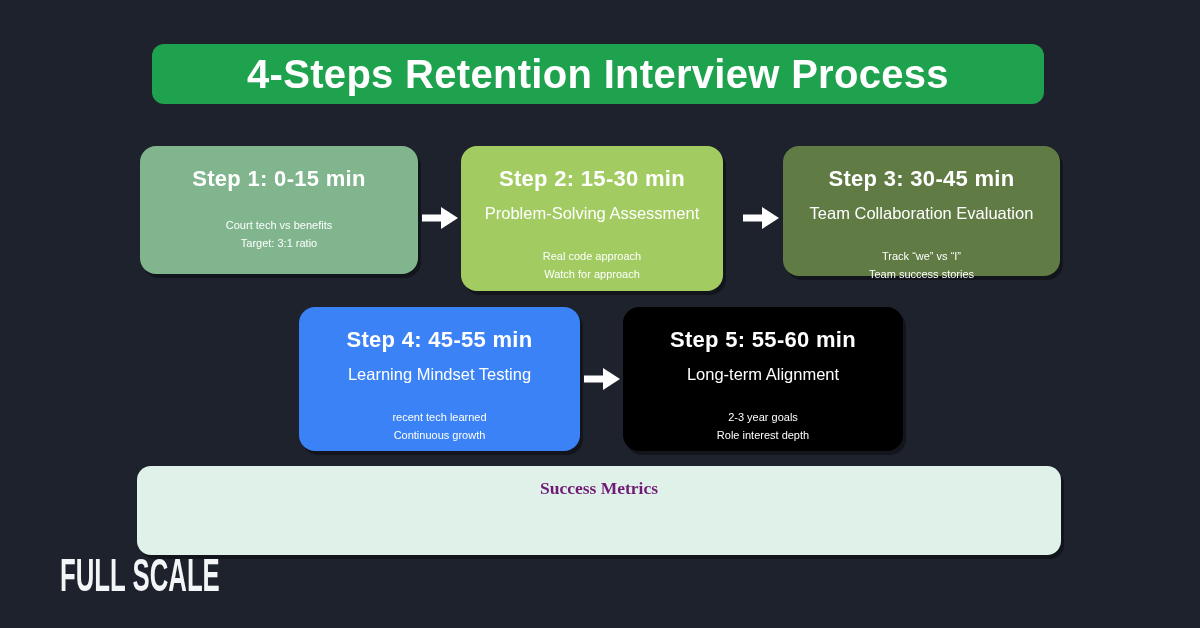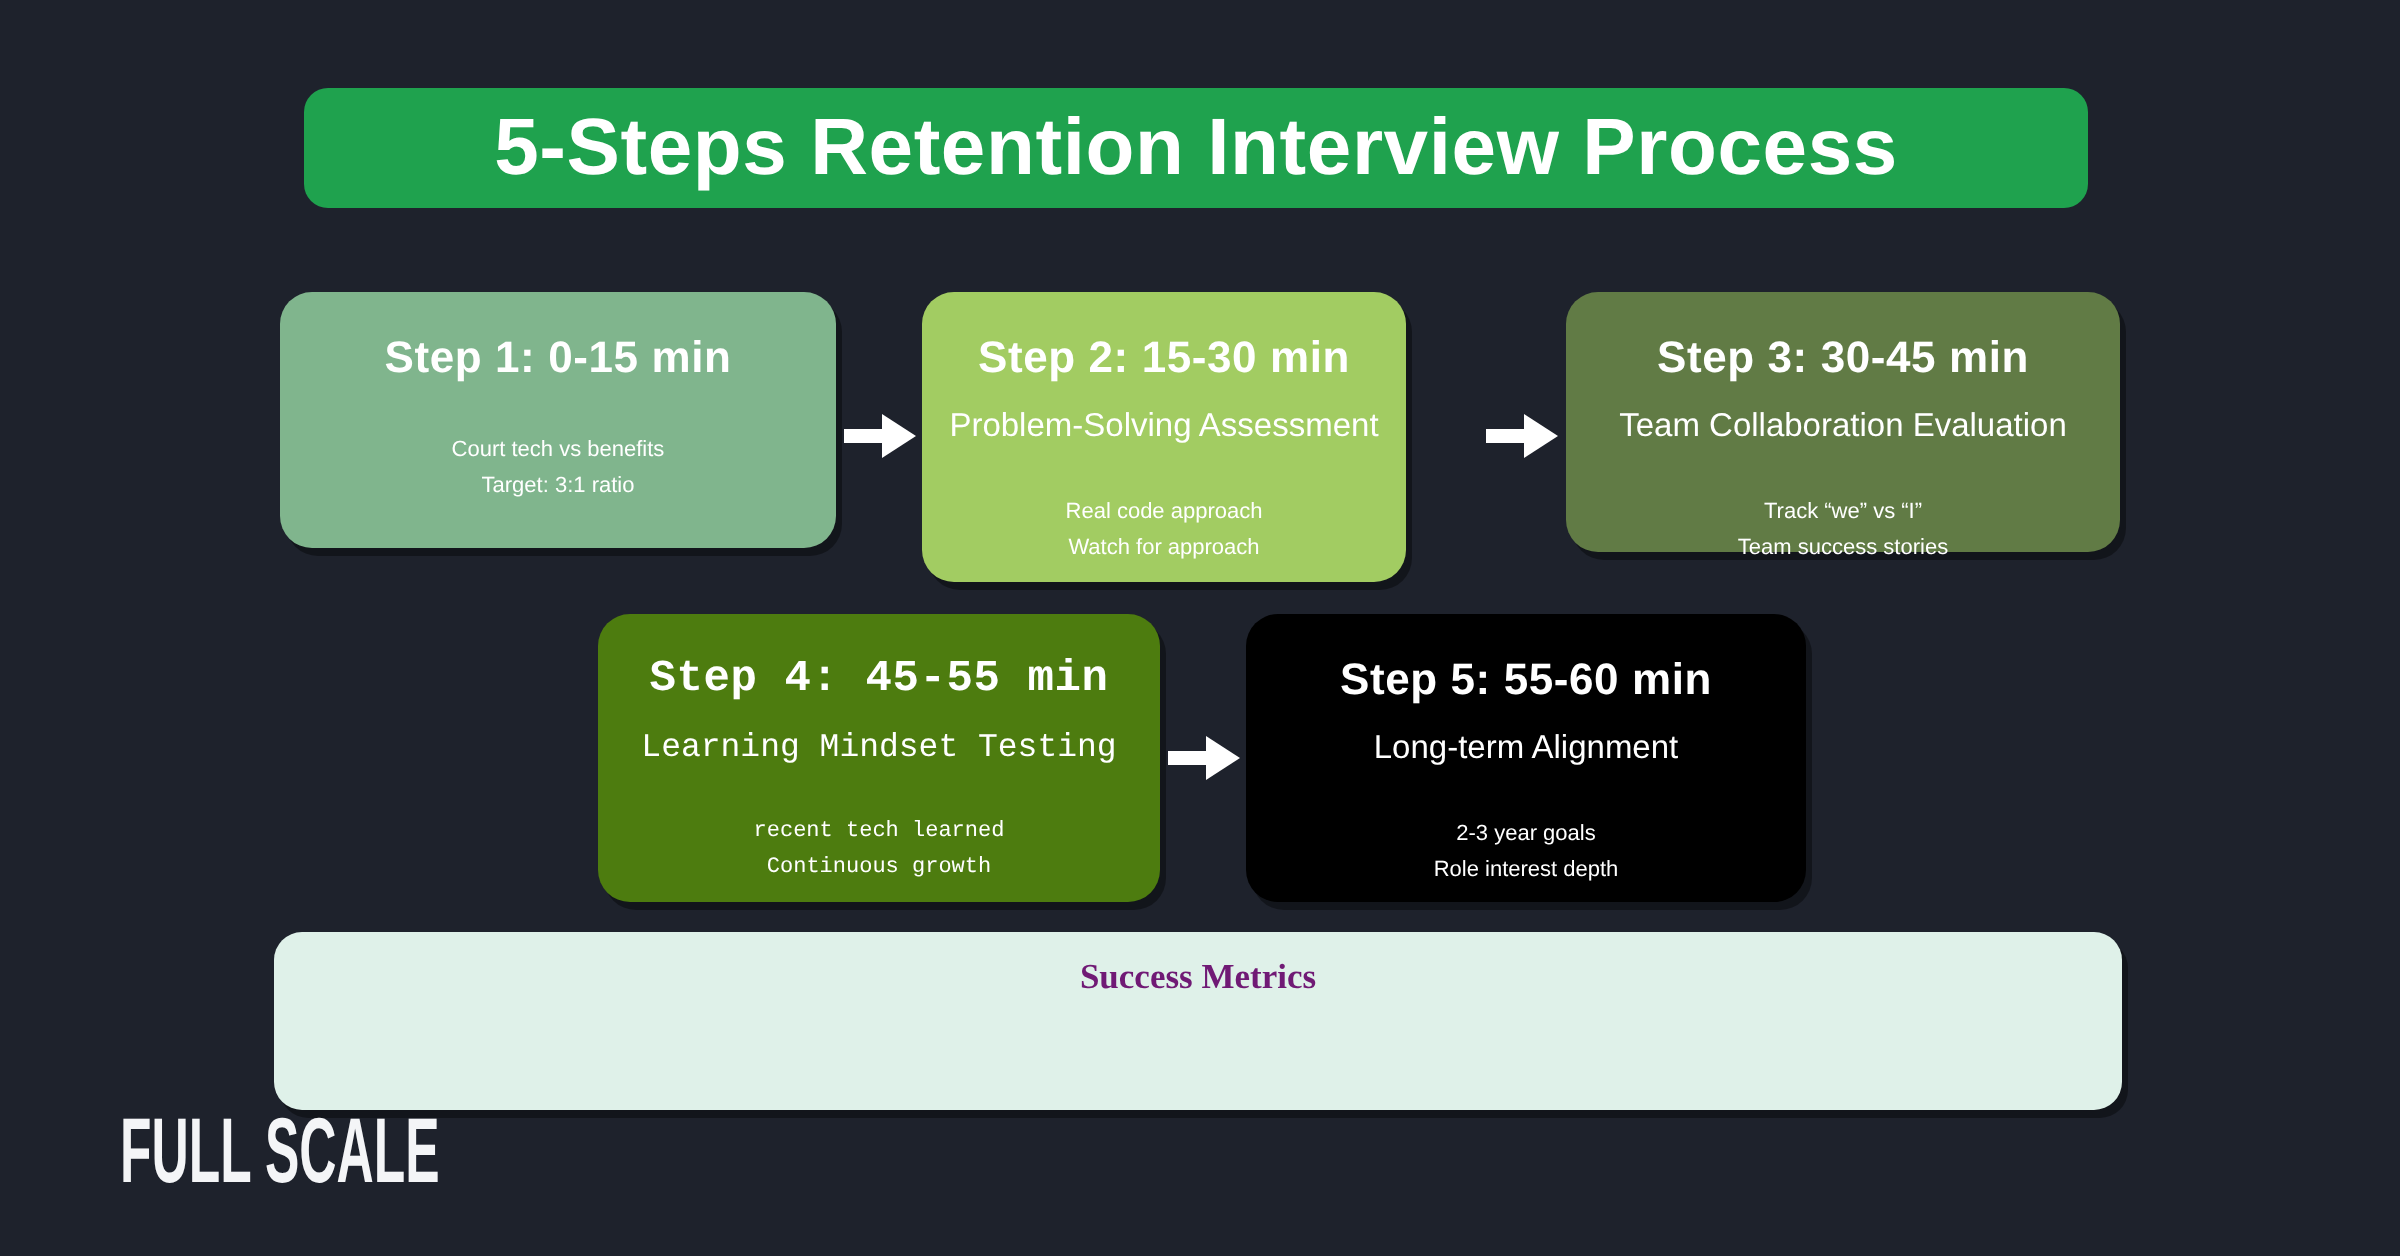--- a/index.html
+++ b/index.html
@@ -16,21 +16,21 @@
   }
   .step {
     position:absolute; border-radius:16px; color:#ffffff; text-align:center;
     box-sizing:border-box; padding:20px 8px 0;
     box-shadow:3px 4px 0 rgba(0,0,0,0.38);
   }
   .step .heading { font-size:22px; font-weight:bold; letter-spacing:0.3px; }
   .step .subtitle { margin-top:12px; font-size:16.5px; }
   .step .details { margin-top:25px; font-size:11px; line-height:1.62; }
   #step-1 { left:140px; top:146px; width:278px; height:128px; }
-  #step-2 { left:461px; top:146px; width:242px; height:145px; }
+  #step-2 { left:461px; top:146px; width:262px; height:145px; }
   #step-3 { left:783px; top:146px; width:277px; height:130px; }
   #step-4 { left:299px; top:307px; width:281px; height:144px; }
   #step-5 { left:623px; top:307px; width:280px; height:144px; }
   .arrow { position:absolute; width:38px; height:26px; }
   #arrow-1 { left:421px; top:205px; }
   #arrow-2 { left:742px; top:205px; }
   #arrow-3 { left:583px; top:366px; }
   .metrics {
     position:absolute; left:137px; top:466px; width:924px; height:89px;
     border-radius:14px; color:#701a75; box-sizing:border-box;
@@ -50,21 +50,21 @@
     color:#f4f5f7; font-size:46px; line-height:1; font-weight:bold;
     letter-spacing:0px; white-space:nowrap;
     transform:scaleX(0.56); transform-origin:left top;
   }
 </style>
 </head>
 <body>
 
 <div class="canvas" style="background: rgb(30, 34, 44);">
 
-  <div class="title-bar" style="background: rgb(31, 162, 78);">5-Steps Retention Interview Process</div>
+  <div class="title-bar" style="background: rgb(31, 162, 78);">4-Steps Retention Interview Process</div>
 
   <div class="step" id="step-1" style="background: rgb(128, 181, 141);">
     <div class="heading">Step 1: 0-15 min</div>
     <div class="details">
       <div>Court tech vs benefits</div>
       <div>Target: 3:1 ratio</div>
     </div>
   </div>
 
   <svg class="arrow" id="arrow-1" viewBox="0 0 38 26">
@@ -88,21 +88,21 @@
 
   <div class="step" id="step-3" style="background: rgb(97, 123, 69);">
     <div class="heading">Step 3: 30-45 min</div>
     <div class="subtitle">Team Collaboration Evaluation</div>
     <div class="details">
       <div>Track “we” vs “I”</div>
       <div>Team success stories</div>
     </div>
   </div>
 
-  <div class="step" id="step-4" style="background: #4d7c0f; font-family: Liberation Mono, monospace;">
+  <div class="step" id="step-4" style="background: #3b82f6;">
     <div class="heading">Step 4: 45-55 min</div>
     <div class="subtitle">Learning Mindset Testing</div>
     <div class="details">
       <div>recent tech learned</div>
       <div>Continuous growth</div>
     </div>
   </div>
 
   <svg class="arrow" id="arrow-3" viewBox="0 0 38 26">
     <path d="M1 13 H22" stroke="#ffffff" stroke-width="7" fill="none"></path>

